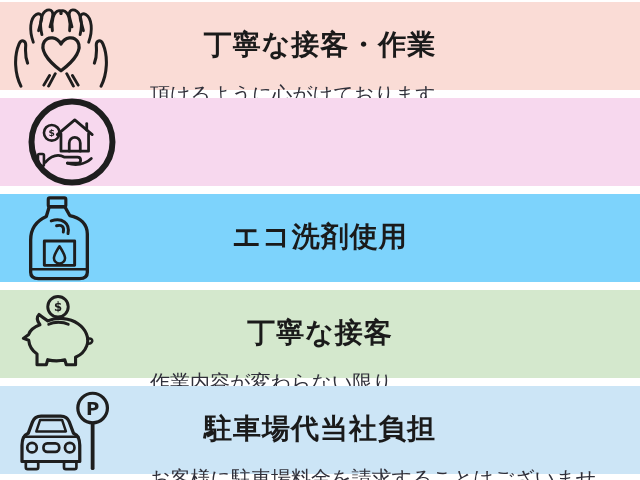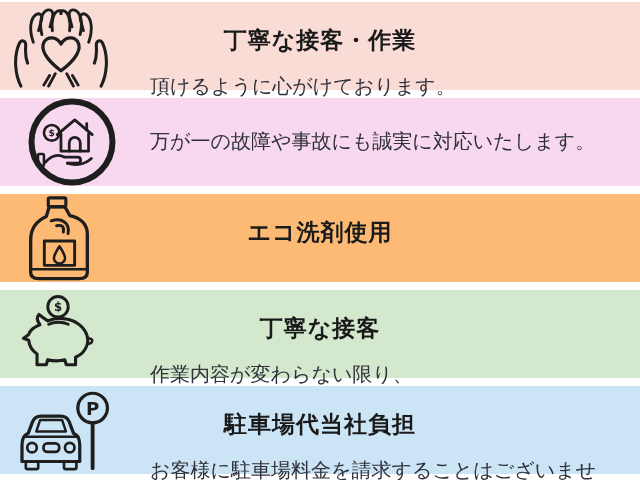--- a/index.html
+++ b/index.html
@@ -13,21 +13,21 @@
   }
   .band{
     position:relative;height:88px;flex:0 0 88px;
     display:flex;flex-direction:column;box-sizing:border-box;
   }
   .band-icon{
     position:absolute;top:50%;transform:translateY(-50%);
     display:flex;align-items:center;justify-content:center;
   }
   .band-title{
-    text-align:center;font-weight:bold;font-size:23px;line-height:25px;
+    text-align:center;font-weight:bold;font-size:28px;line-height:25px;
     padding-top:7px;color:#1a1a1a;letter-spacing:1px;
   }
   .band-body{
     flex:1;display:flex;flex-direction:column;justify-content:center;
     padding:0 6px 3px 150px;font-size:20px;line-height:28px;
     color:#30303a;font-weight:500;
   }
   svg{display:block;}
   .stroke{fill:none;stroke:#1e1e1e;stroke-linecap:round;stroke-linejoin:round;}
   .coin-char{font-family:"DejaVu Sans",sans-serif;font-weight:bold;fill:#1e1e1e;}
@@ -66,26 +66,23 @@
         <path class="stroke" stroke-width="3" d="M66 30 L66 37"></path>
         <path class="stroke" stroke-width="3" d="M38 41 L38 60 L68 60 L68 41"></path>
         <path class="stroke" stroke-width="3" d="M47 60 V51 a6 6 0 0 1 12 0 V60"></path>
         <circle class="stroke" stroke-width="2.8" cx="28" cy="40" r="8.5"></circle>
         <text class="coin-char" x="28" y="44" font-size="10" text-anchor="middle">$</text>
         <rect class="stroke" stroke-width="2.8" x="13" y="63" width="6.5" height="13" rx="1.5"></rect>
         <path class="stroke" stroke-width="3" d="M21 72 C 28 64.5 35.5 63 42 66.5 L56 66.5 C 60.5 66.5 60.5 73 56 73 L45 73"></path>
         <path class="stroke" stroke-width="3" d="M45 73 C 54 76 64 74.5 71 68"></path>
       </svg>
     </span>
-    <div class="band-body">
-      <div>万が一の故障や事故にも誠実に対応いたします。</div>
-    </div>
   </section>
 
-  <section class="band" style="background: #fdba74;">
+  <section class="band" style="background: #7dd3fc;">
     <span class="band-icon" style="left:20px">
       <svg width="78" height="86" viewBox="0 0 78 88">
         <rect class="stroke" stroke-width="3.2" x="28" y="3" width="18" height="9" rx="1.5"></rect>
         <path class="stroke" stroke-width="3.4" d="M29 12 L26 22 C 15 27 10 36 10 46 L10 79 C 10 83.5 13 85.5 18 85.5 L60 85.5 C 65 85.5 68 83.5 68 79 L68 40 C 68 30 61 23 50 21 L45 12 Z"></path>
         <path class="stroke" stroke-width="3" d="M31 26.5 C 42 23 50.5 28.5 48.2 39.5"></path>
         <path class="stroke" stroke-width="3" d="M36.5 31.5 C 42 30 44.5 32.5 43.4 37.8"></path>
         <rect class="stroke" stroke-width="3" x="24" y="47" width="31" height="25"></rect>
         <path class="stroke" stroke-width="2.6" d="M39.5 52.5 C 36 58 33.8 61.5 33.8 64.5 a5.7 5.7 0 0 0 11.4 0 C 45.2 61.5 43 58 39.5 52.5 Z"></path>
         <path class="stroke" stroke-width="2.6" d="M11.5 76 H66.5"></path>
       </svg>

